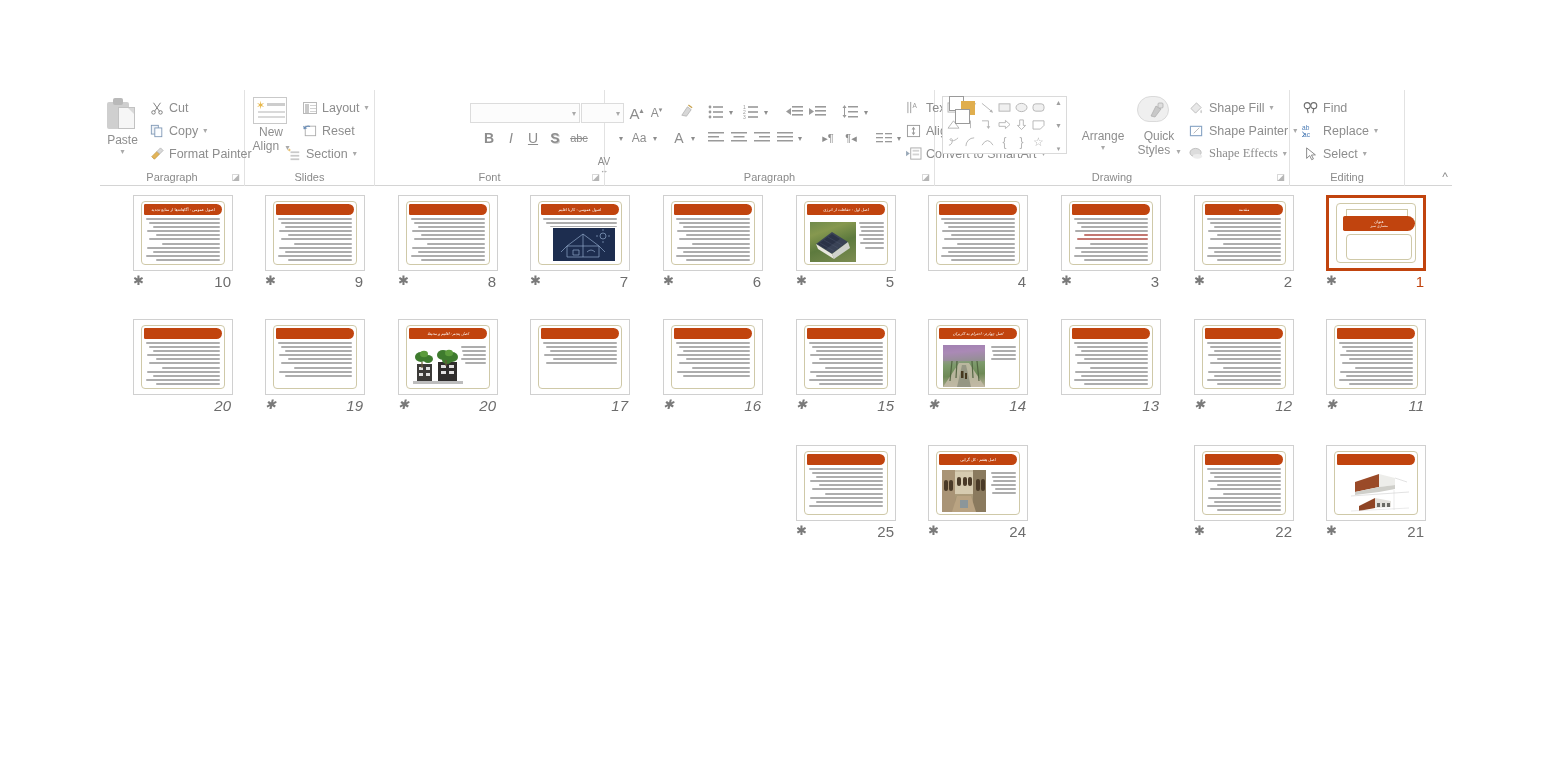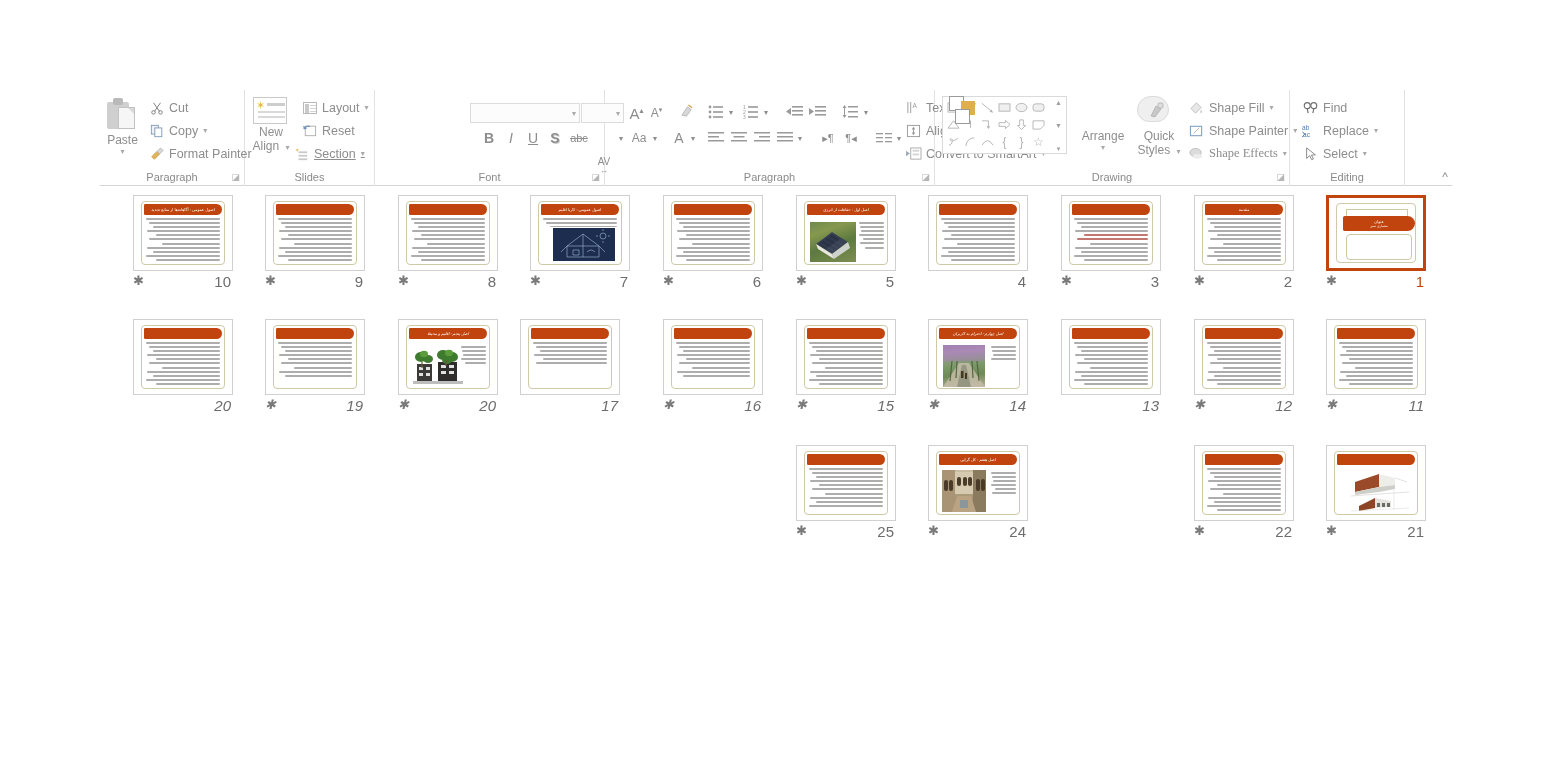--- a/index.html
+++ b/index.html
@@ -334,21 +334,21 @@
         <span class="ico">
           <svg width="14" height="13" viewBox="0 0 16 15">
               <rect x="2.5" y="2.5" width="12" height="11" fill="#fff" stroke="#a9a9a9"></rect>
               <path d="M1 6 a5 5 0 0 1 7 -3" fill="none" stroke="#6c8fb8" stroke-width="1.3"></path>
               <path d="M0 2 L1 6 L5 5 Z" fill="#6c8fb8"></path>
             </svg>
         </span>
         <span>Reset</span>
       </div>
 
-      <div class="smbtn" style="left:48px; top:54px;text-decoration:underline;">
+      <div class="smbtn" style="left:40px; top:54px;">
         <span class="ico">
           <svg width="14" height="14" viewBox="0 0 16 16">
               <text x="0" y="6" font-size="6" fill="#e0b14f">✶</text>
               <rect x="4" y="5" width="10" height="2" fill="#c9c9c9"></rect>
               <rect x="4" y="9" width="10" height="2" fill="#c9c9c9"></rect>
               <rect x="4" y="13" width="10" height="2" fill="#c9c9c9"></rect>
             </svg>
         </span>
         <span>Section</span>
         <span class="arw">▾</span>
@@ -1131,21 +1131,21 @@
                 <div class="ln s4"></div>
                 <div class="ln s5"></div>
               </div>
             </div>
           </div>
           <div class="meta">
             <span class="star">✱</span>
             <span class="snum">20</span>
           </div>
         </div>
-        <div class="scell" style="left: 420px;">
+        <div class="scell" style="left: 430px;">
           <div class="thumb">
             <div class="slidecard">
               <div class="titlebar blank">
                 <span></span>
               </div>
               <div class="bodytext">
                 <div class="ln s1"></div>
                 <div class="ln s2"></div>
                 <div class="ln s3"></div>
                 <div class="ln s4"></div>

